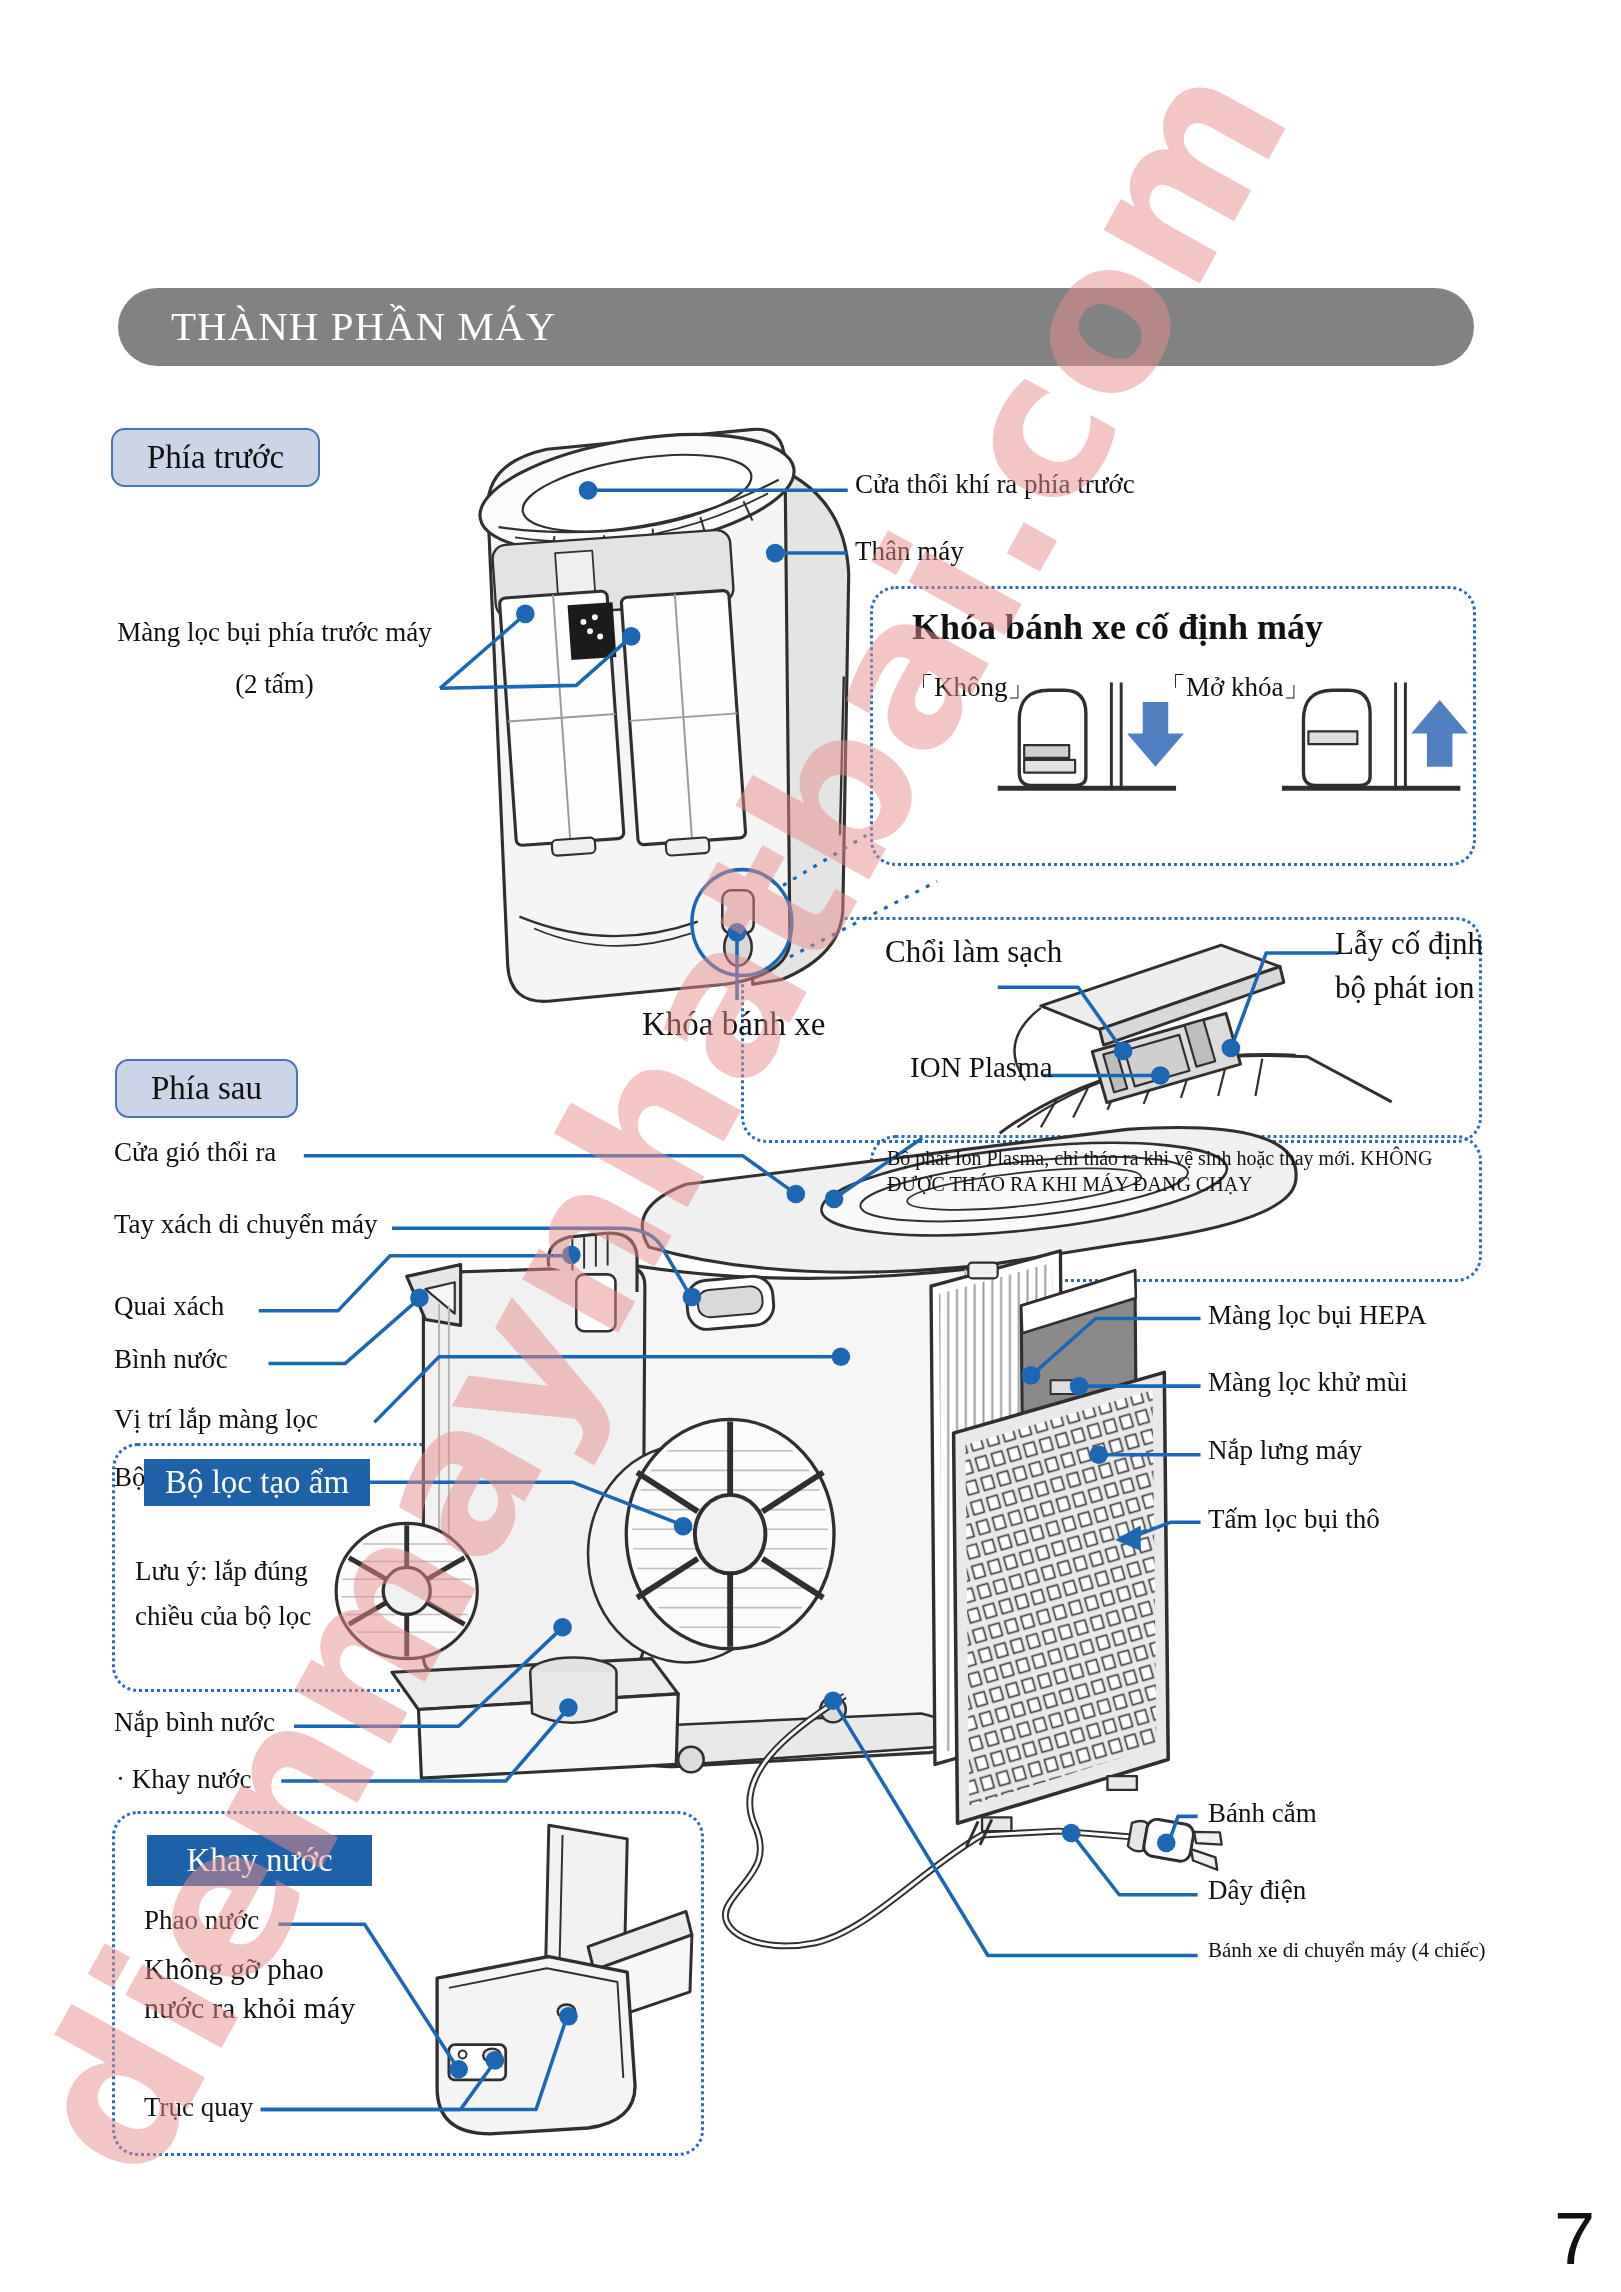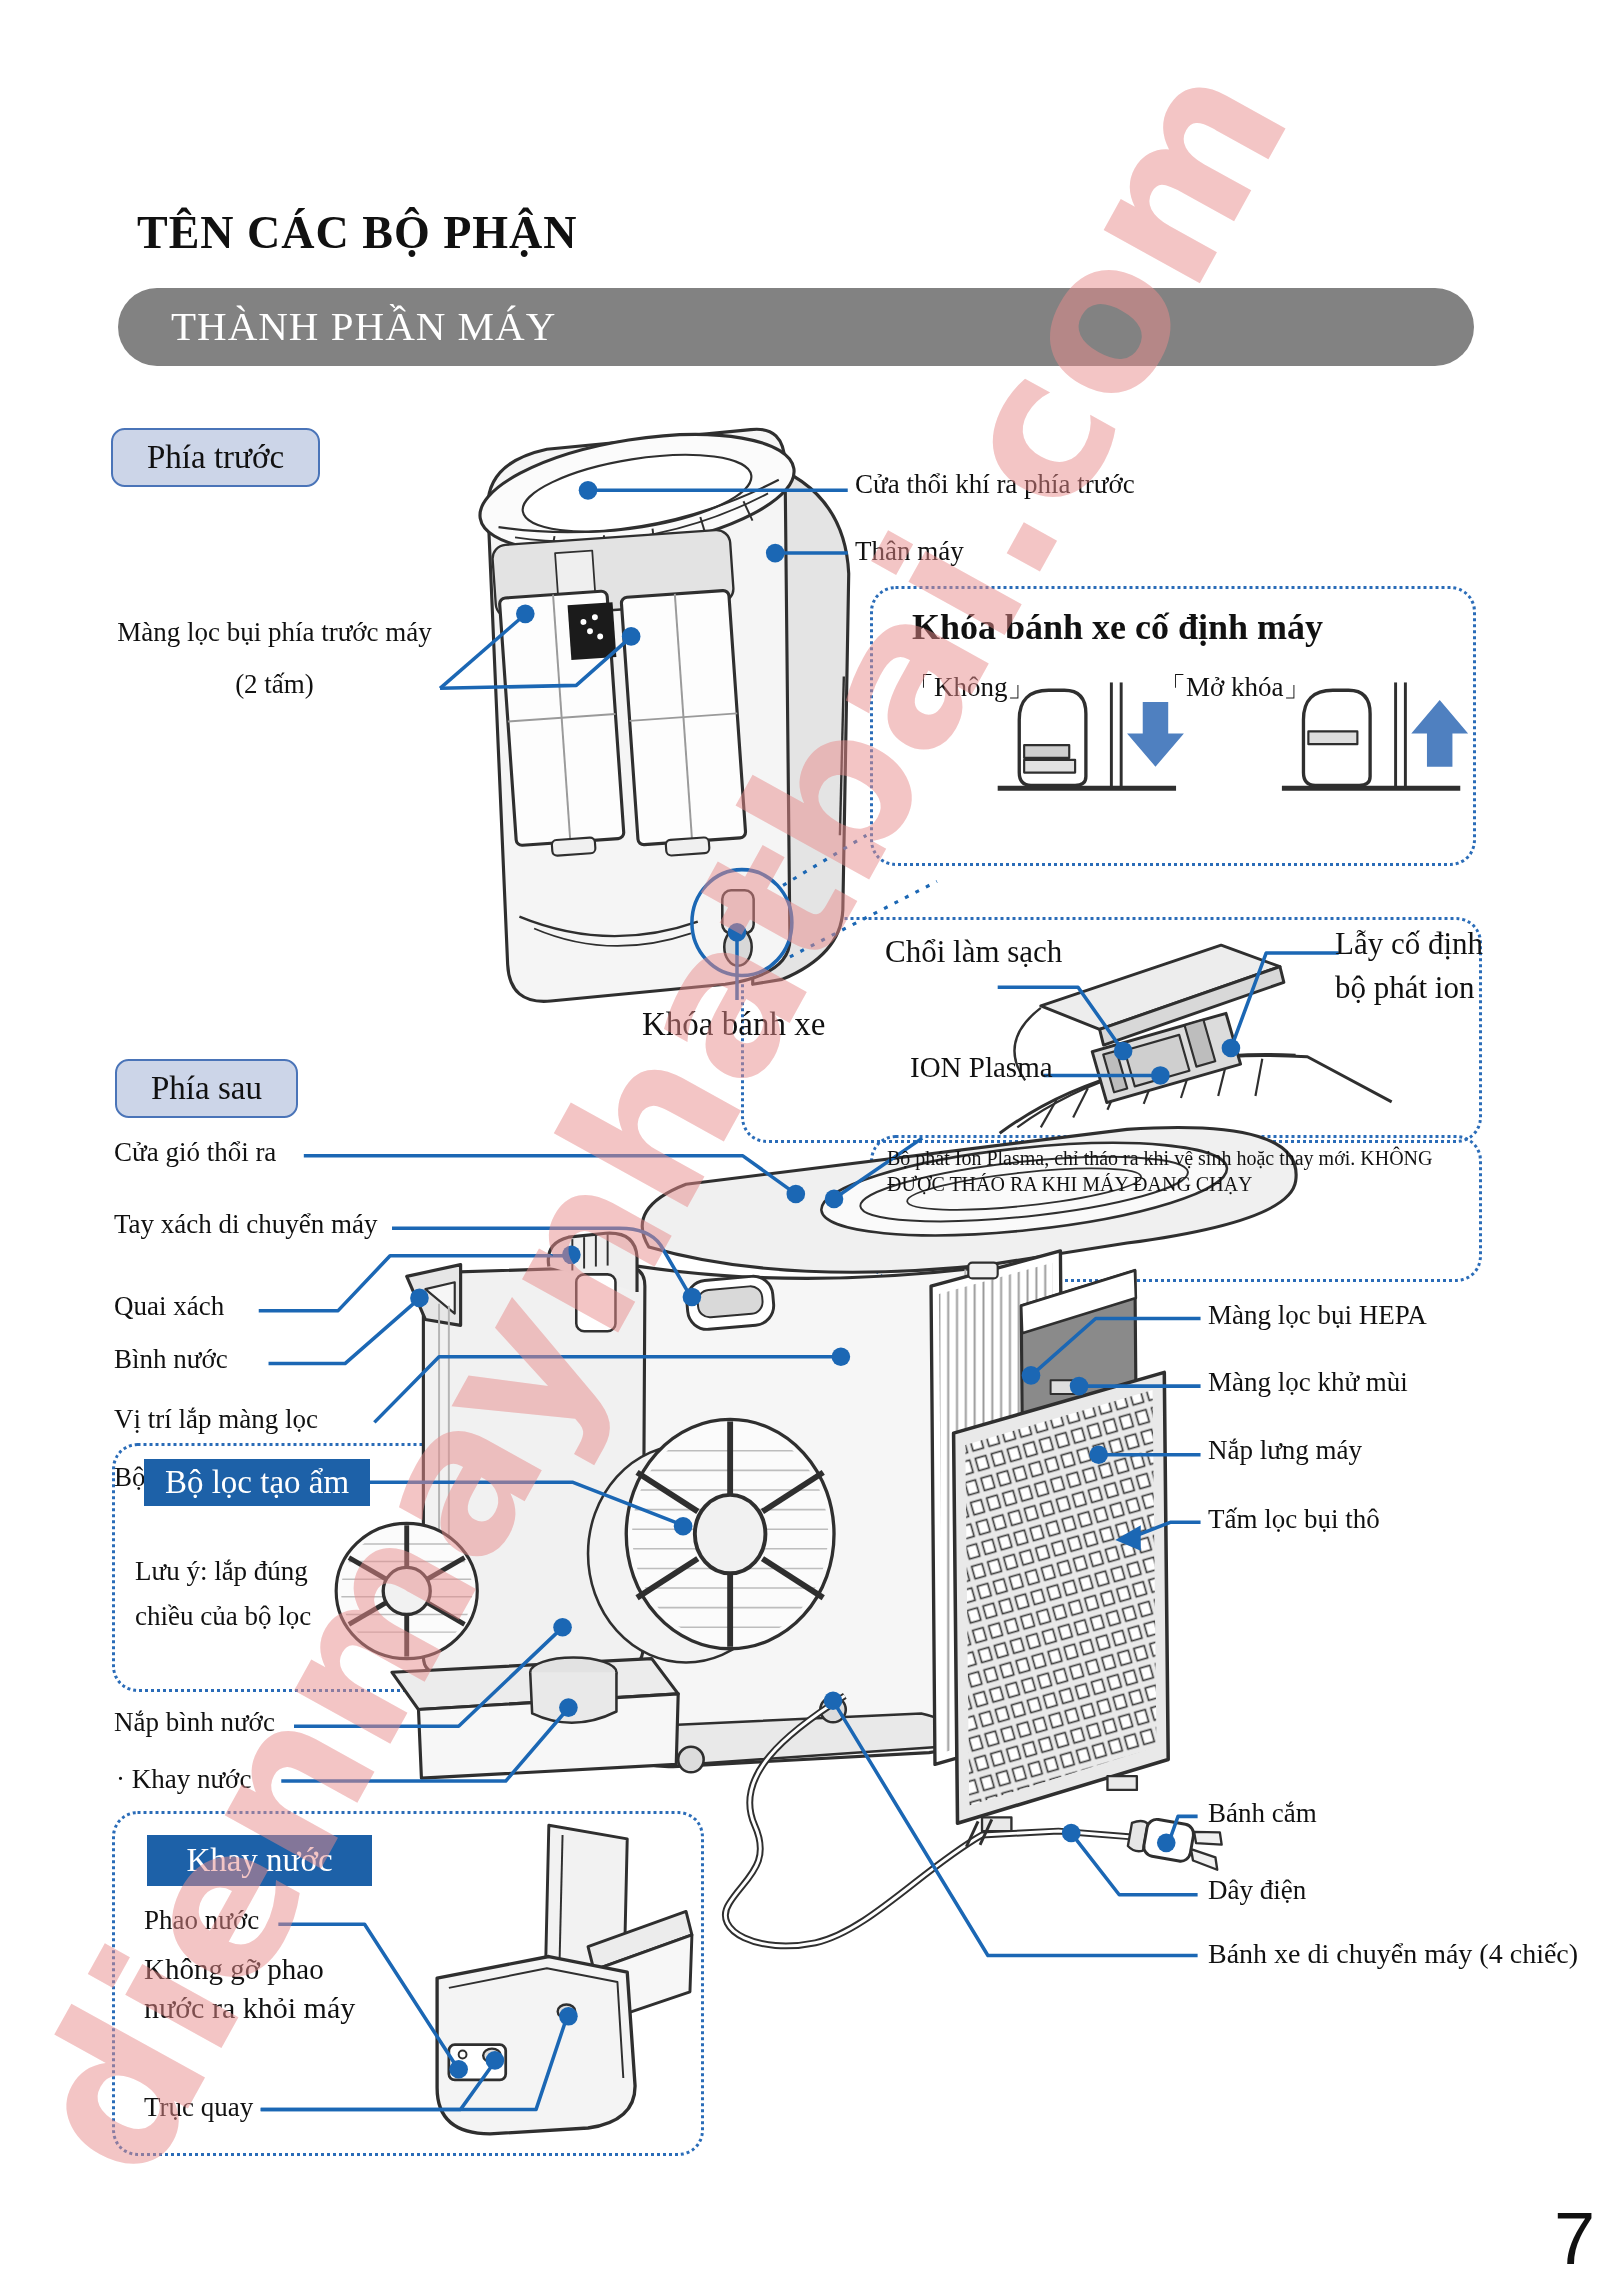--- a/index.html
+++ b/index.html
@@ -23,21 +23,20 @@
         white-space:nowrap;z-index:6;pointer-events:none;}
   .pagenum{position:absolute;left:1554px;top:2196px;font-family:"Liberation Sans", sans-serif;
         font-size:74px;z-index:3;}
   svg#art{position:absolute;left:0;top:0;z-index:2;}
 </style>
 </head>
 <body>
 
 <div id="page">
 
-  <div class="page-title">TÊN CÁC BỘ PHẬN</div>
   <div class="section-bar">
     <span>THÀNH PHẦN MÁY</span>
   </div>
 
   <div class="badge" style="left:111px;top:428px;">
     <span>Phía trước</span>
     </div>
   <div class="badge" style="left:115px;top:1059px;">
     <span>Phía sau</span>
     </div>
@@ -72,21 +71,21 @@
   <div class="lbl" style="left:114px;top:1462px;">Bộ lọc tạo ẩm</div>
   <div class="lbl" style="left:114px;top:1707px;">Nắp bình nước</div>
   <div class="lbl" style="left:116px;top:1764px;">· Khay nước</div>
 
   <div class="lbl" style="left:1208px;top:1300px;">Màng lọc bụi HEPA</div>
   <div class="lbl" style="left:1208px;top:1367px;">Màng lọc khử mùi</div>
   <div class="lbl" style="left:1208px;top:1435px;">Nắp lưng máy</div>
   <div class="lbl" style="left:1208px;top:1504px;">Tấm lọc bụi thô</div>
   <div class="lbl" style="left:1208px;top:1798px;">Bánh cắm</div>
   <div class="lbl" style="left:1208px;top:1875px;">Dây điện</div>
-  <div class="lbl" style="left:1208px;top:1938px;font-size:28px;">Bánh xe di chuyển máy (4 chiếc)</div>
+  <div class="lbl" style="left:1208px;top:1938px;font-size:21px;">Bánh xe di chuyển máy (4 chiếc)</div>
 
   <div class="blue-head" style="left:144px;top:1459px;width:226px;height:47px;">
     <span>Bộ lọc tạo ẩm</span>
     </div>
   <div class="lbl" style="left:135px;top:1556px;">Lưu ý: lắp đúng</div>
   <div class="lbl" style="left:135px;top:1601px;">chiều của bộ lọc</div>
 
   <div class="blue-head" style="left:147px;top:1835px;width:225px;height:51px;">
     <span style="line-height:51px;">Khay nước</span>
     </div>

